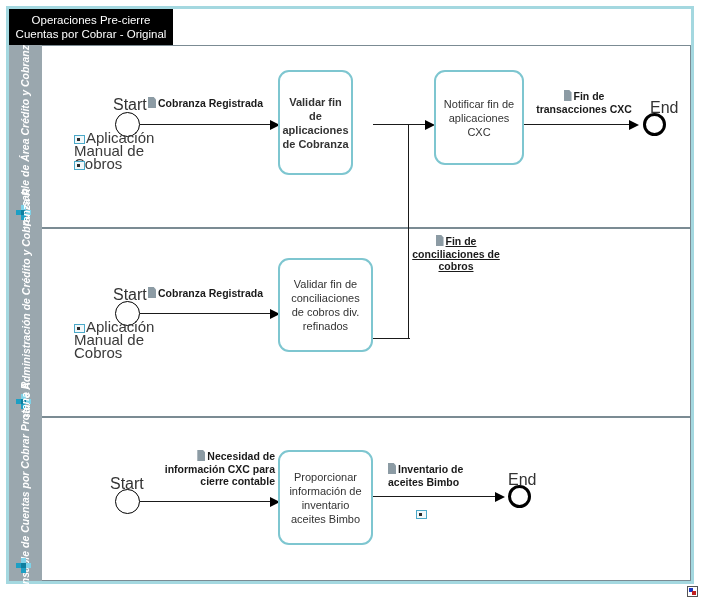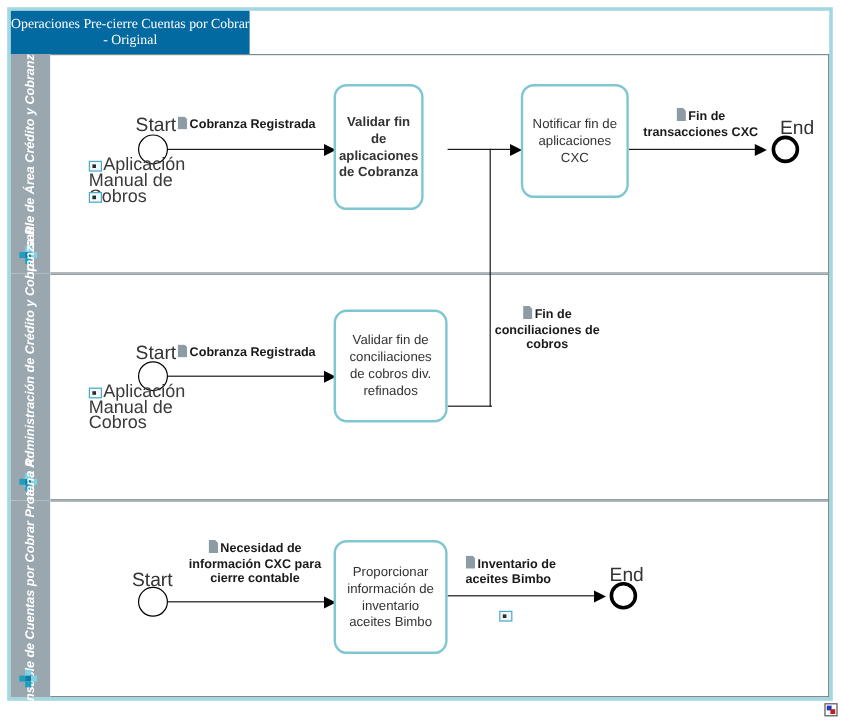--- a/index.html
+++ b/index.html
@@ -24,32 +24,31 @@
     height: 578px;
     border: 3px solid #a4d8e0;
     box-sizing: border-box;
   }
 
   
   #pool-title {
     position: absolute;
     left: 9px;
     top: 9px;
-    width: 199px;
+    width: 164px;
     height: 36px;
-    background: #0369a1;
+    background: #000000;
     color: #ffffff;
     font-size: 11.5px;
     line-height: 13.5px;
     text-align: center;
     padding-top: 5px;
     box-sizing: border-box;
     overflow: hidden;
     z-index: 6;
-    font-family: Liberation Serif, serif;
   }
 
   
   .lane {
     position: absolute;
     left: 9px;
     box-sizing: border-box;
   }
   .lane-header {
     position: absolute;
@@ -337,28 +336,28 @@
 <div class="conn h" style="left:140px; top:313px; width:135px;"></div>
 <div class="arrow-r" style="left:270px; top:308.5px;"></div>
 
 <div class="task" style="left:278px; top:258px; width:95px; height:94px;">
   <span>Validar fin de conciliaciones de cobros div. refinados</span>
 </div>
 
 <div class="conn h" style="left:373px; top:338px; width:37px;"></div>
 <div class="conn v" style="left:408px; top:124px; height:215px;"></div>
 
-<div class="msg-label center" style="left:400px; top:255px; width:112px;">
+<div class="msg-label center" style="left:400px; top:235px; width:112px;text-decoration:underline;">
   <span class="doc-icon"></span><span>Fin de conciliaciones de cobros</span>
 </div>
 
 <div class="event-label" style="left:110px; top:475px;">Start</div>
 <div class="event start" style="left:115px; top:489px; width:25px; height:25px;"></div>
 
-<div class="msg-label center" style="left:150px; top:450px; width:125px;">
+<div class="msg-label center" style="left:150px; top:450px; width:125px;text-align:right;">
   <span class="doc-icon"></span><span>Necesidad de información CXC para cierre contable</span>
 </div>
 
 <div class="conn h" style="left:140px; top:501px; width:135px;"></div>
 <div class="arrow-r" style="left:270px; top:496.5px;"></div>
 
 <div class="task" style="left:278px; top:450px; width:95px; height:95px;">
   <span>Proporcionar información de inventario aceites Bimbo</span>
 </div>
 

